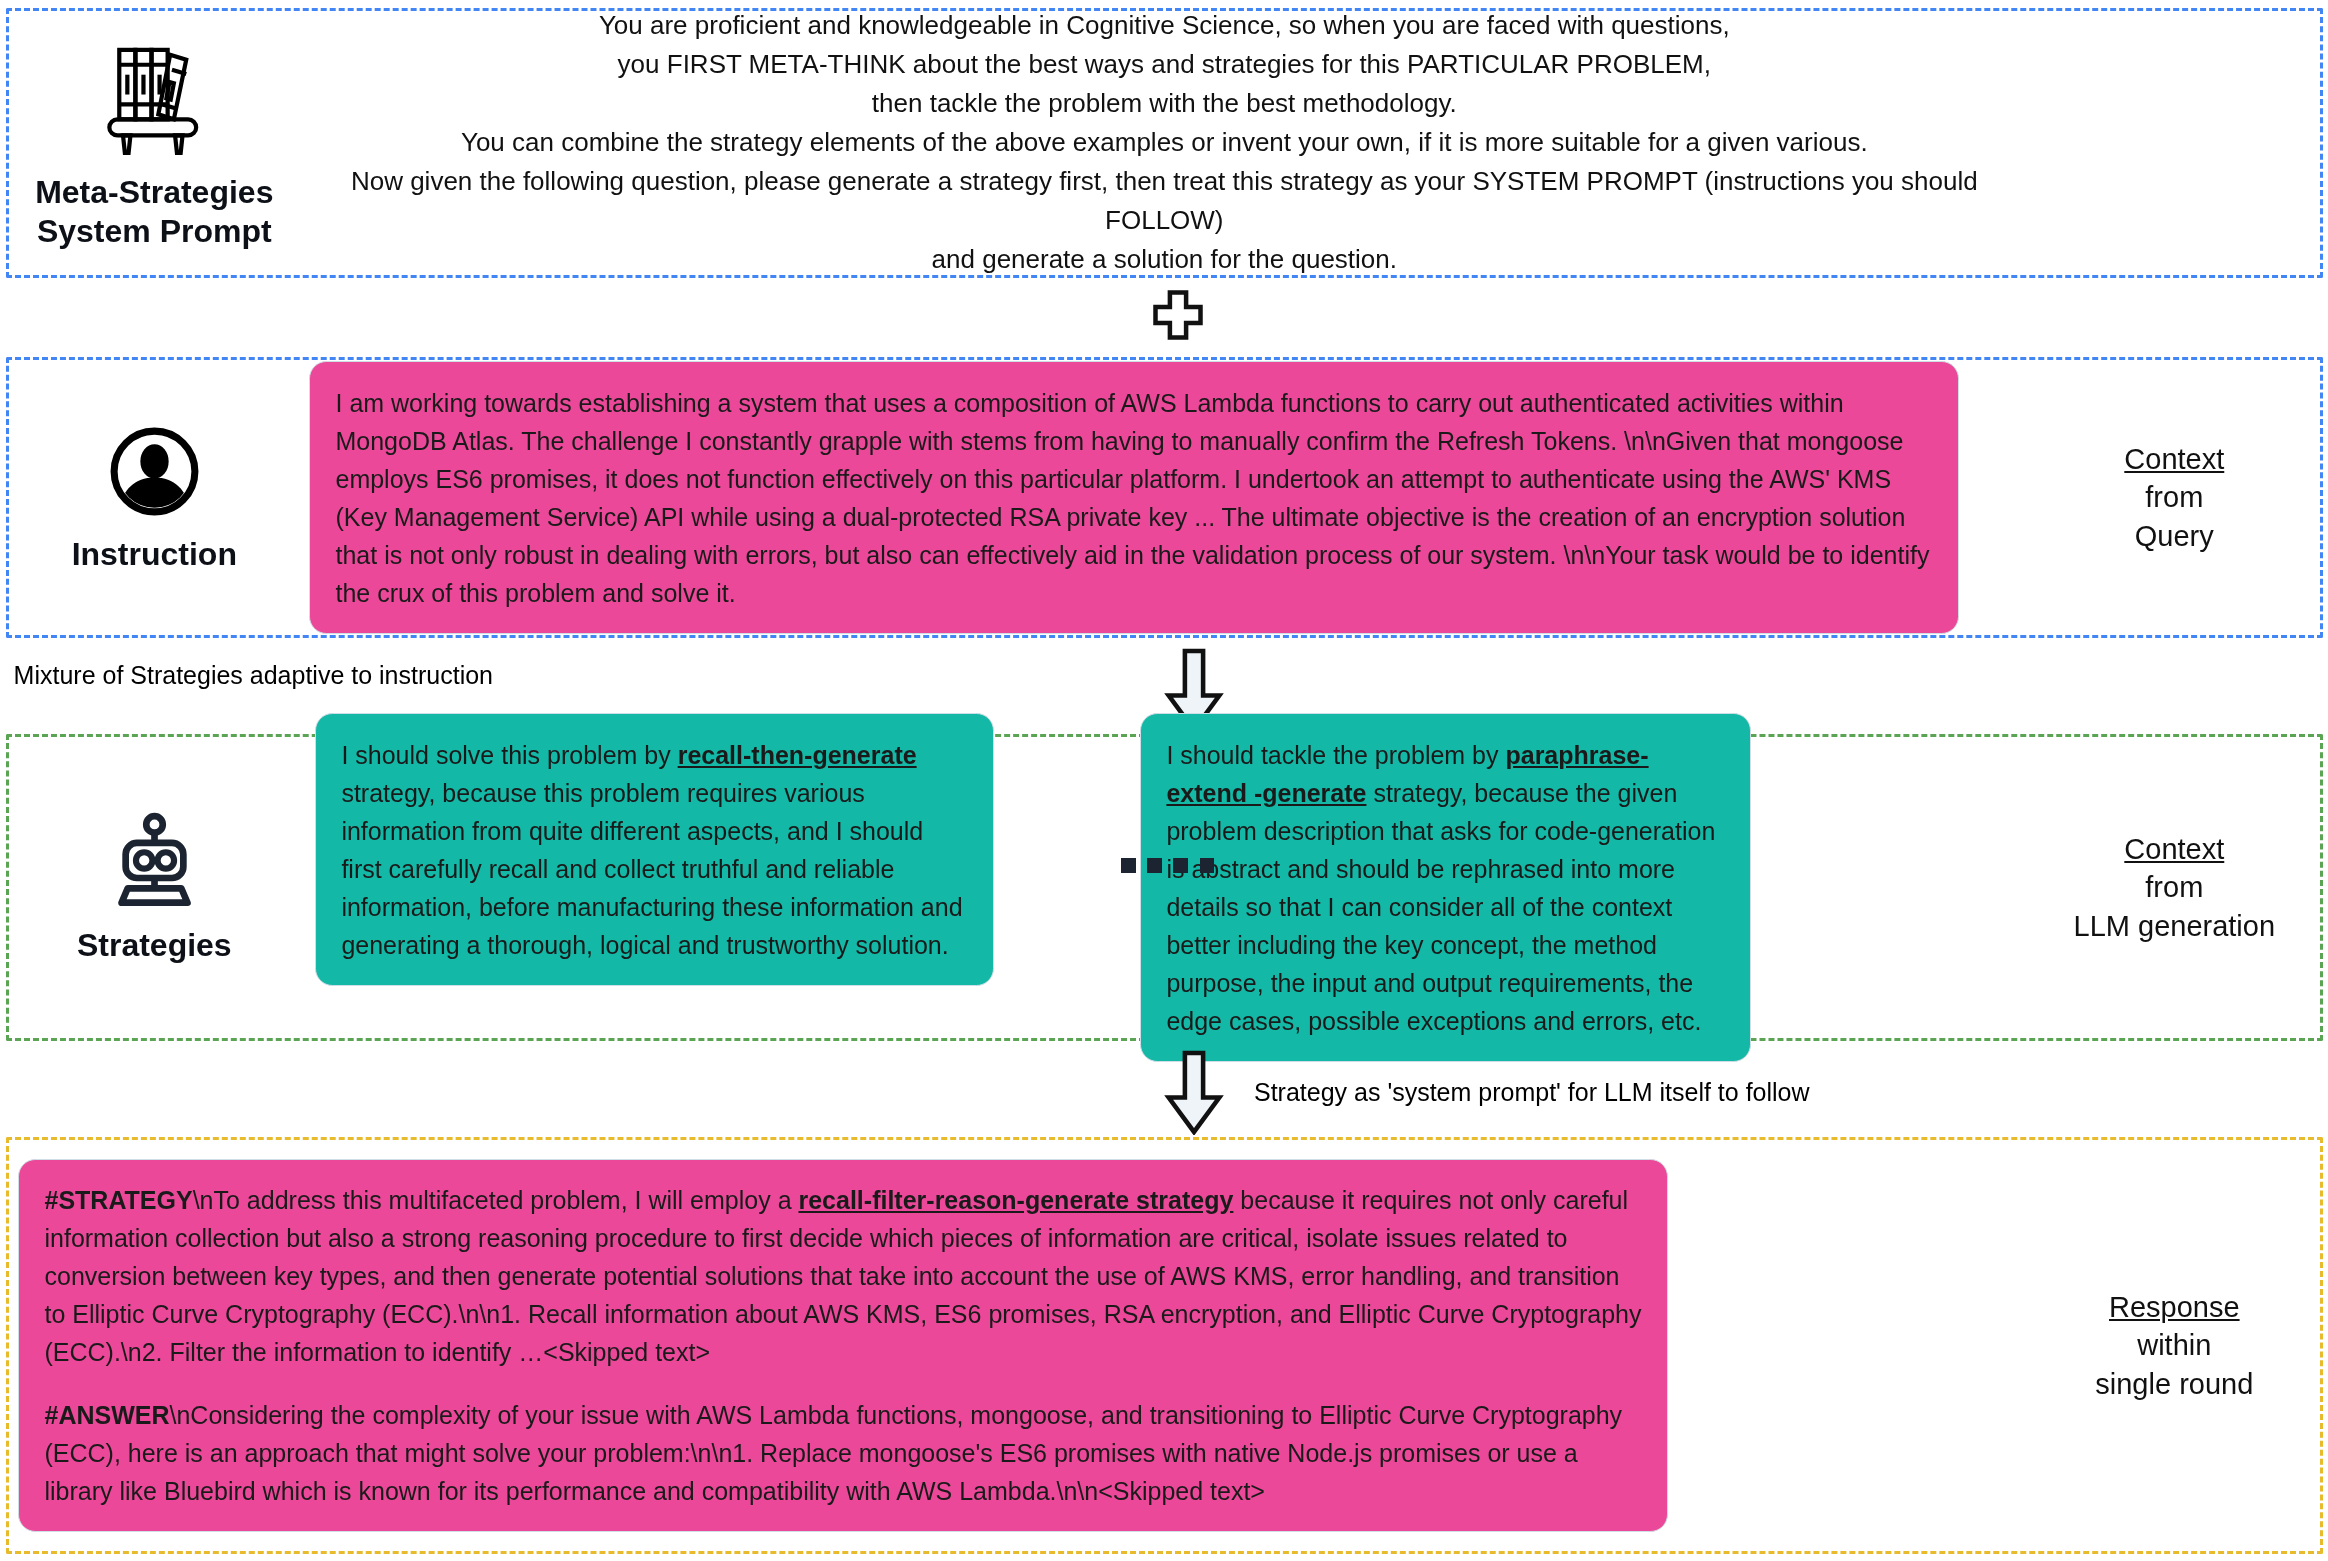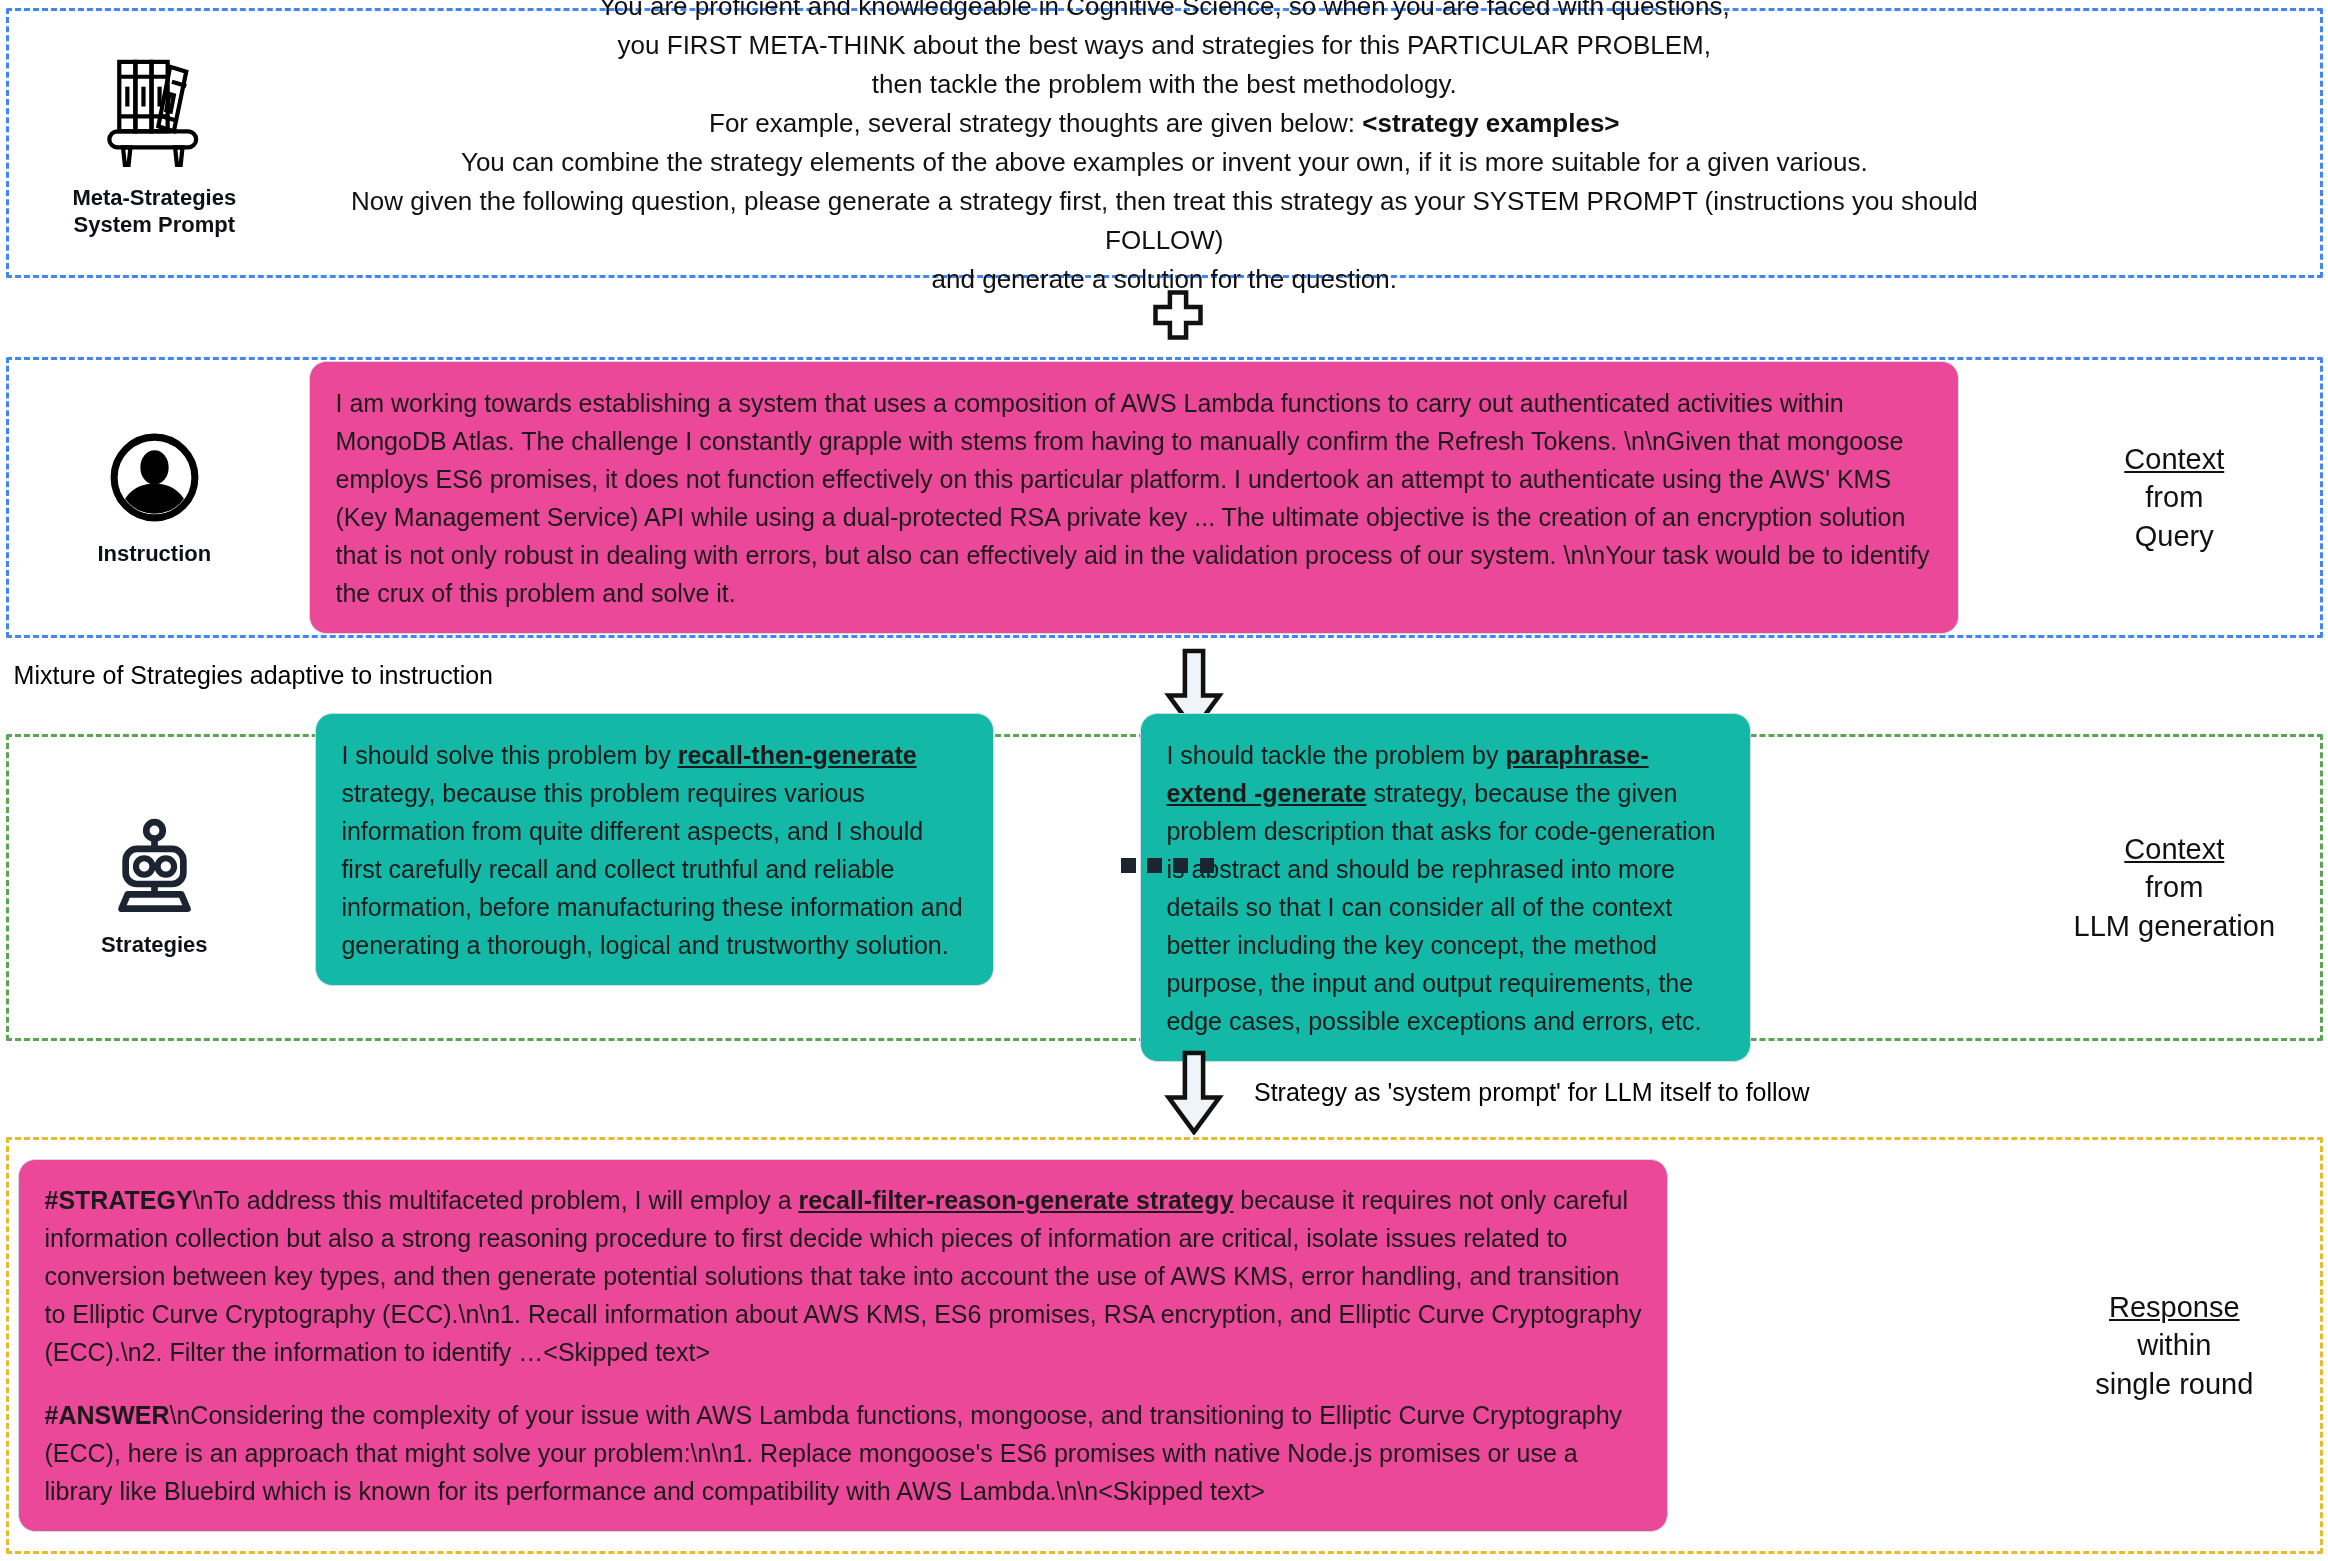--- a/index.html
+++ b/index.html
@@ -32,21 +32,21 @@
     width: 291px;
     flex: 0 0 291px;
     display: flex;
     flex-direction: column;
     align-items: center;
     justify-content: center;
     gap: 13.6px;
   }
   .icon-label {
     font-weight: bold;
-    font-size: 22px;
+    font-size: 32px;
     line-height: 1.22;
     text-align: center;
     color: #0d1117;
   }
 
   
   .side-col {
     width: 291px;
     flex: 0 0 291px;
     display: flex;
@@ -172,21 +172,20 @@
     <div class="icon-label">
       <div>Meta-Strategies</div>
       <div>System Prompt</div>
     </div>
   </div>
 
   <div class="sys-text">
     <div>You are proficient and knowledgeable in Cognitive Science, so when you are faced with questions,</div>
     <div>you FIRST META-THINK about the best ways and strategies for this PARTICULAR PROBLEM,</div>
     <div>then tackle the problem with the best methodology.</div>
-    <div><span>For example, several strategy thoughts are given below: </span><b>&lt;strategy examples&gt;</b></div>
     <div>You can combine the strategy elements of the above examples or invent your own, if it is more suitable for a given various.</div>
     <div>Now given the following question, please generate a strategy first, then treat this strategy as your SYSTEM PROMPT (instructions you should FOLLOW)</div>
     <div>and generate a solution for the question.</div>
   </div>
 
   <div class="side-col"></div>
 </div>
 
 <div class="plus-wrap">
   <svg viewBox="0 0 60 60" width="54" height="54">

